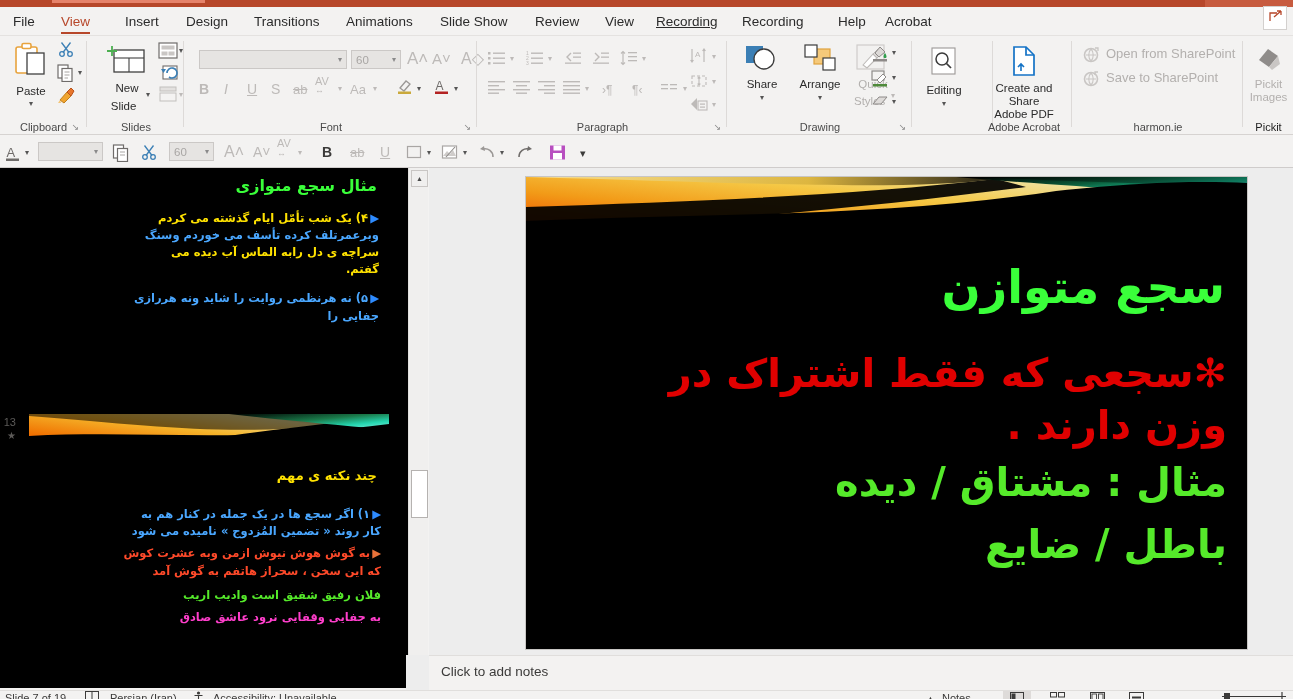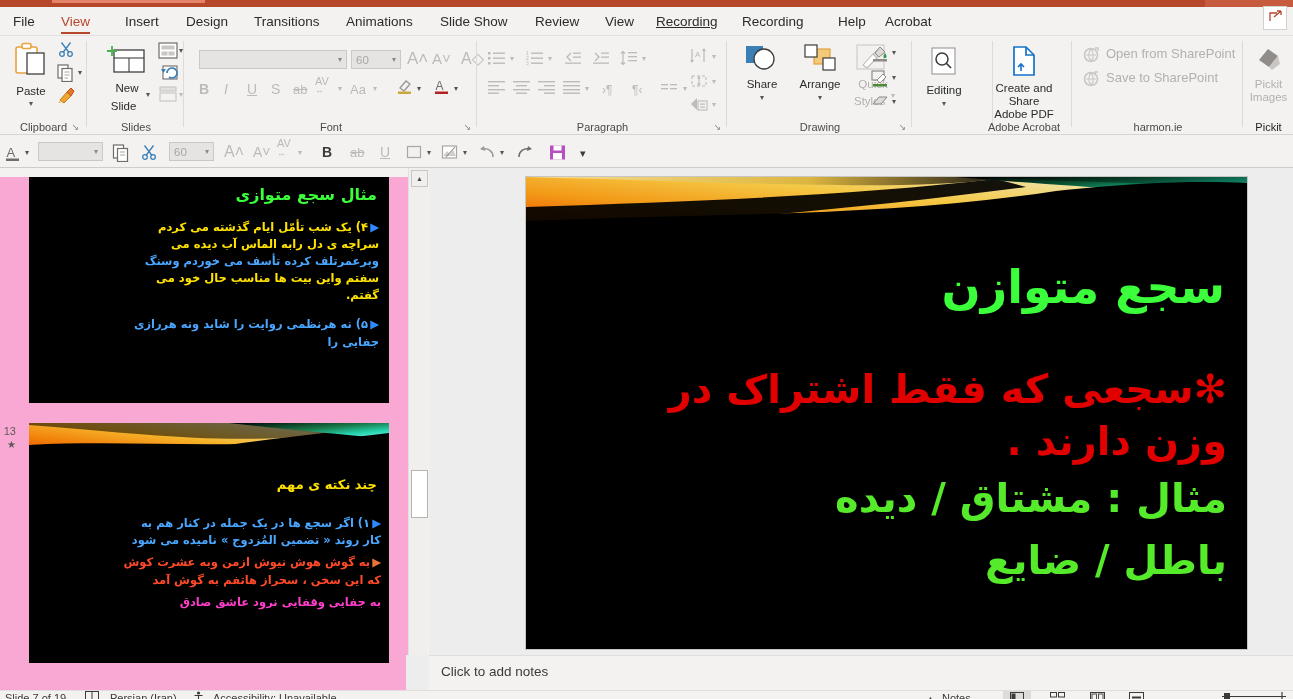--- a/index.html
+++ b/index.html
@@ -93,21 +93,21 @@
     font-size: 11.5px; color: #a9a6a4;
   }
   .combo .ca {
     position: absolute; right: 4px; top: 0; bottom: 0; line-height: 18px;
     font-size: 8px; color: #8a8a8a;
   }
 
   
   .thumbpane {
     position: absolute; top: 168px; left: 0; width: 408px; height: 520px;
-    background: #f9a8d4; overflow: hidden; margin-top: 9px;
+    background: #000000; overflow: hidden;
   }
   .slidenum {
     position: absolute; font-size: 11px; color: #5c5a58; text-align: right; width: 20px;
   }
   .slidestar {
     position: absolute; font-size: 10px; color: #5c5a58; text-align: right; width: 20px;
   }
   .thumb {
     position: absolute; background: #000; overflow: hidden;
   }
@@ -768,23 +768,22 @@
     </div>
   </div>
 
   <div class="thumbpane">
 
     <div class="thumb" style="left:29px; top:0px; width:360px; height:226px;">
 
       <div class="rtl" style="position:absolute;right:12px;top:8px;width:320px;font-size:16px;font-weight:bold;color:#3aff3a;line-height:20px;">مثال سجع متوازی</div>
       <div style="position:absolute;right:10px;top:42px;width:340px;">
         <div class="rtl" style="font-size:11.5px;font-weight:bold;color:#ffe200;line-height:17px;"><span style="color:#2e8bff;float:right;margin-left:2px;">▶</span><span>۴) یک شب تأمّل ایام گذشته می کردم</span></div>
+        <div class="rtl" style="font-size:11.5px;font-weight:bold;color:#4aa7ff;line-height:17px;">وبرعمرتلف کرده تأسف می خوردم وسنگ</div>
         <div class="rtl" style="font-size:11.5px;font-weight:bold;color:#ffe200;line-height:17px;">سراچه ی دل رابه الماس آب دیده می</div>
-        <div class="rtl" style="font-size:11.5px;font-weight:bold;color:#4aa7ff;line-height:17px;">وبرعمرتلف کرده تأسف می خوردم وسنگ</div>
-        <div class="rtl" style="font-size:11.5px;font-weight:bold;color:#ffe200;line-height:17px;">سفتم واین بیت ها مناسب حال خود می</div>
         <div class="rtl" style="font-size:11.5px;font-weight:bold;color:#ffe200;line-height:17px;">گفتم.</div>
         <div class="rtl" style="font-size:11.5px;font-weight:bold;color:#4aa7ff;line-height:18px;margin-top:11px;"><span style="color:#2e8bff;float:right;margin-left:2px;">▶</span><span>۵) نه هرنظمی روایت را شاید ونه هررازی</span></div>
         <div class="rtl" style="font-size:11.5px;font-weight:bold;color:#4aa7ff;line-height:18px;">جفایی را</div>
       </div>
     </div>
 
     <div class="slidenum" style="left:-4px; top:248px;">13</div>
     <div class="slidestar" style="left:-4px; top:262px;">★</div>
     <div class="thumb" style="left:29px; top:246px; width:360px; height:240px;">
 
@@ -811,20 +810,21 @@
           <path d="M200 0 L360 0 L360 16 C300 10 250 6 200 0 Z" fill="url(#tg2)"></path>
           <path d="M0 22 C120 16 210 30 360 10 L360 48 L0 48 Z" fill="#000"></path>
         </svg>
       </div>
       <div class="rtl" style="position:absolute;right:12px;top:53px;width:320px;font-size:13px;font-weight:bold;color:#ffe200;line-height:18px;">چند نکته ی مهم</div>
       <div style="position:absolute;right:8px;top:92px;width:344px;">
         <div class="rtl" style="font-size:11.5px;font-weight:bold;color:#4aa7ff;line-height:17px;"><span style="color:#2e8bff;float:right;margin-left:2px;">▶</span><span>۱) اگر سجع ها در یک جمله در کنار هم به</span></div>
         <div class="rtl" style="font-size:11.5px;font-weight:bold;color:#4aa7ff;line-height:17px;">کار روند « تضمین المُزدوج » نامیده می شود</div>
         <div class="rtl" style="font-size:11.5px;font-weight:bold;color:#ff4a2a;line-height:18px;margin-top:4px;"><span style="color:#e8723a;float:right;margin-left:2px;">▶</span><span>به گوش هوش نیوش ازمن وبه عشرت کوش</span></div>
         <div class="rtl" style="font-size:11.5px;font-weight:bold;color:#ff4a2a;line-height:18px;">که این سخن ، سحراز هاتفم به گوش آمد</div>
+        <div class="rtl" style="font-size:11.5px;font-weight:bold;color:#55ea2a;line-height:18px;margin-top:6px;">فلان رفیق شفیق است وادیب اریب</div>
         <div class="rtl" style="font-size:11.5px;font-weight:bold;color:#ff3ecb;line-height:18px;margin-top:4px;">به جفایی وقفایی نرود عاشق صادق</div>
       </div>
     </div>
   </div>
 
   <div class="vscroll">
     <div class="vsbtn" style="top:2px;">▲</div>
     <div class="vsthumb" style="top:302px; height:48px;"></div>
     <div class="vsbtn" style="top:500px;">▼</div>
   </div>
@@ -861,21 +861,21 @@
           <path d="M0 30 C180 24 330 18 470 2 L500 10 C350 30 180 44 0 58 Z" fill="#000" opacity="0.92"></path>
           <path d="M0 0 C220 6 380 14 470 2 L470 0 Z" fill="url(#mg3)" opacity="0.85"></path>
           <path d="M430 0 L721 0 L721 24 C640 14 520 8 430 0 Z" fill="url(#mg2)"></path>
           <path d="M455 0 L721 0 L721 10 C630 7 530 4 455 0 Z" fill="#000" opacity="0.35"></path>
           <path d="M0 44 C200 36 360 40 530 14 C620 4 680 4 721 6 L721 75 L0 75 Z" fill="#000"></path>
         </svg>
       </div>
 
       <div class="rtl" style="position:absolute;right:22px;top:82px;width:660px;font-size:46px;font-weight:bold;color:#3aff3a;line-height:56px;">سجع متوازن</div>
 
-      <div style="position:absolute;right:20px;top:170px;width:670px;margin-top:16px;">
+      <div style="position:absolute;right:20px;top:170px;width:670px;">
         <div class="rtl" style="font-size:40px;font-weight:bold;color:#e00000;line-height:52px;">✻سجعی که فقط اشتراک در</div>
         <div class="rtl" style="font-size:40px;font-weight:bold;color:#e00000;line-height:52px;">وزن دارند .</div>
         <div class="rtl" style="font-size:40px;font-weight:bold;color:#55ea2a;line-height:62px;">مثال : مشتاق / دیده</div>
         <div class="rtl" style="font-size:40px;font-weight:bold;color:#55ea2a;line-height:62px;">باطل / ضایع</div>
       </div>
     </div>
   </div>
 
   <div class="notespane-splitleft"></div>
   <div class="notespane">

